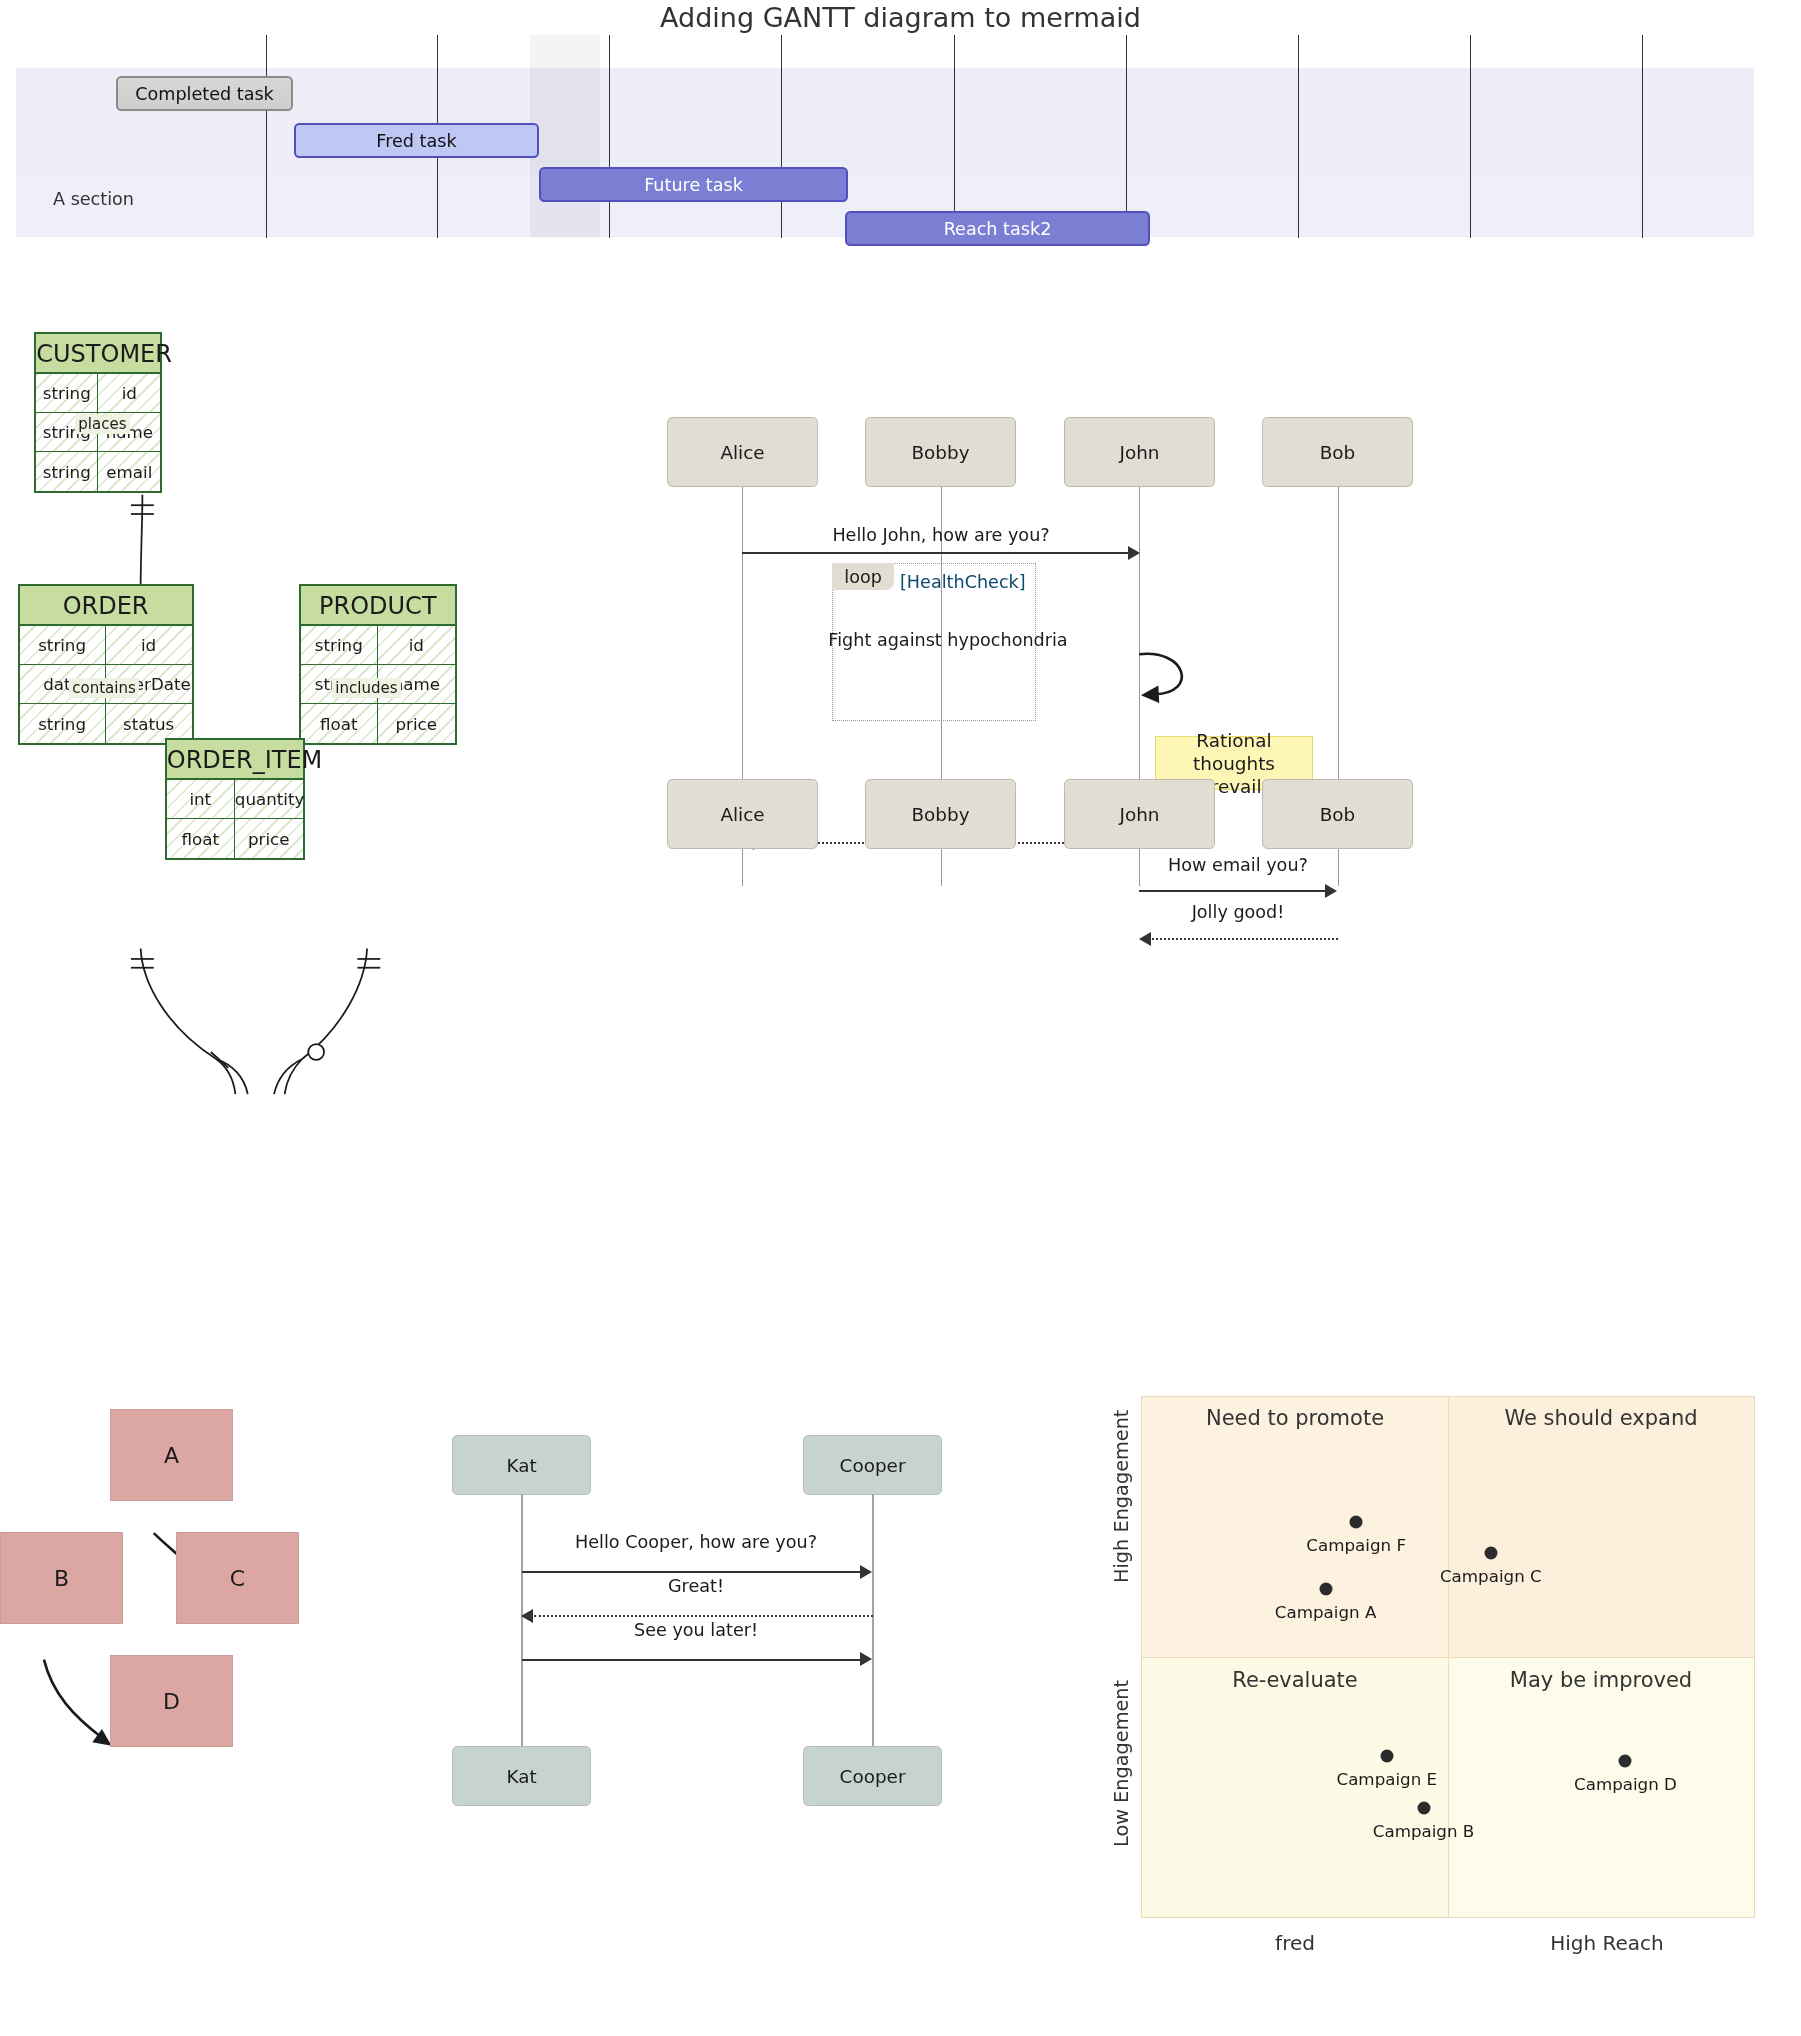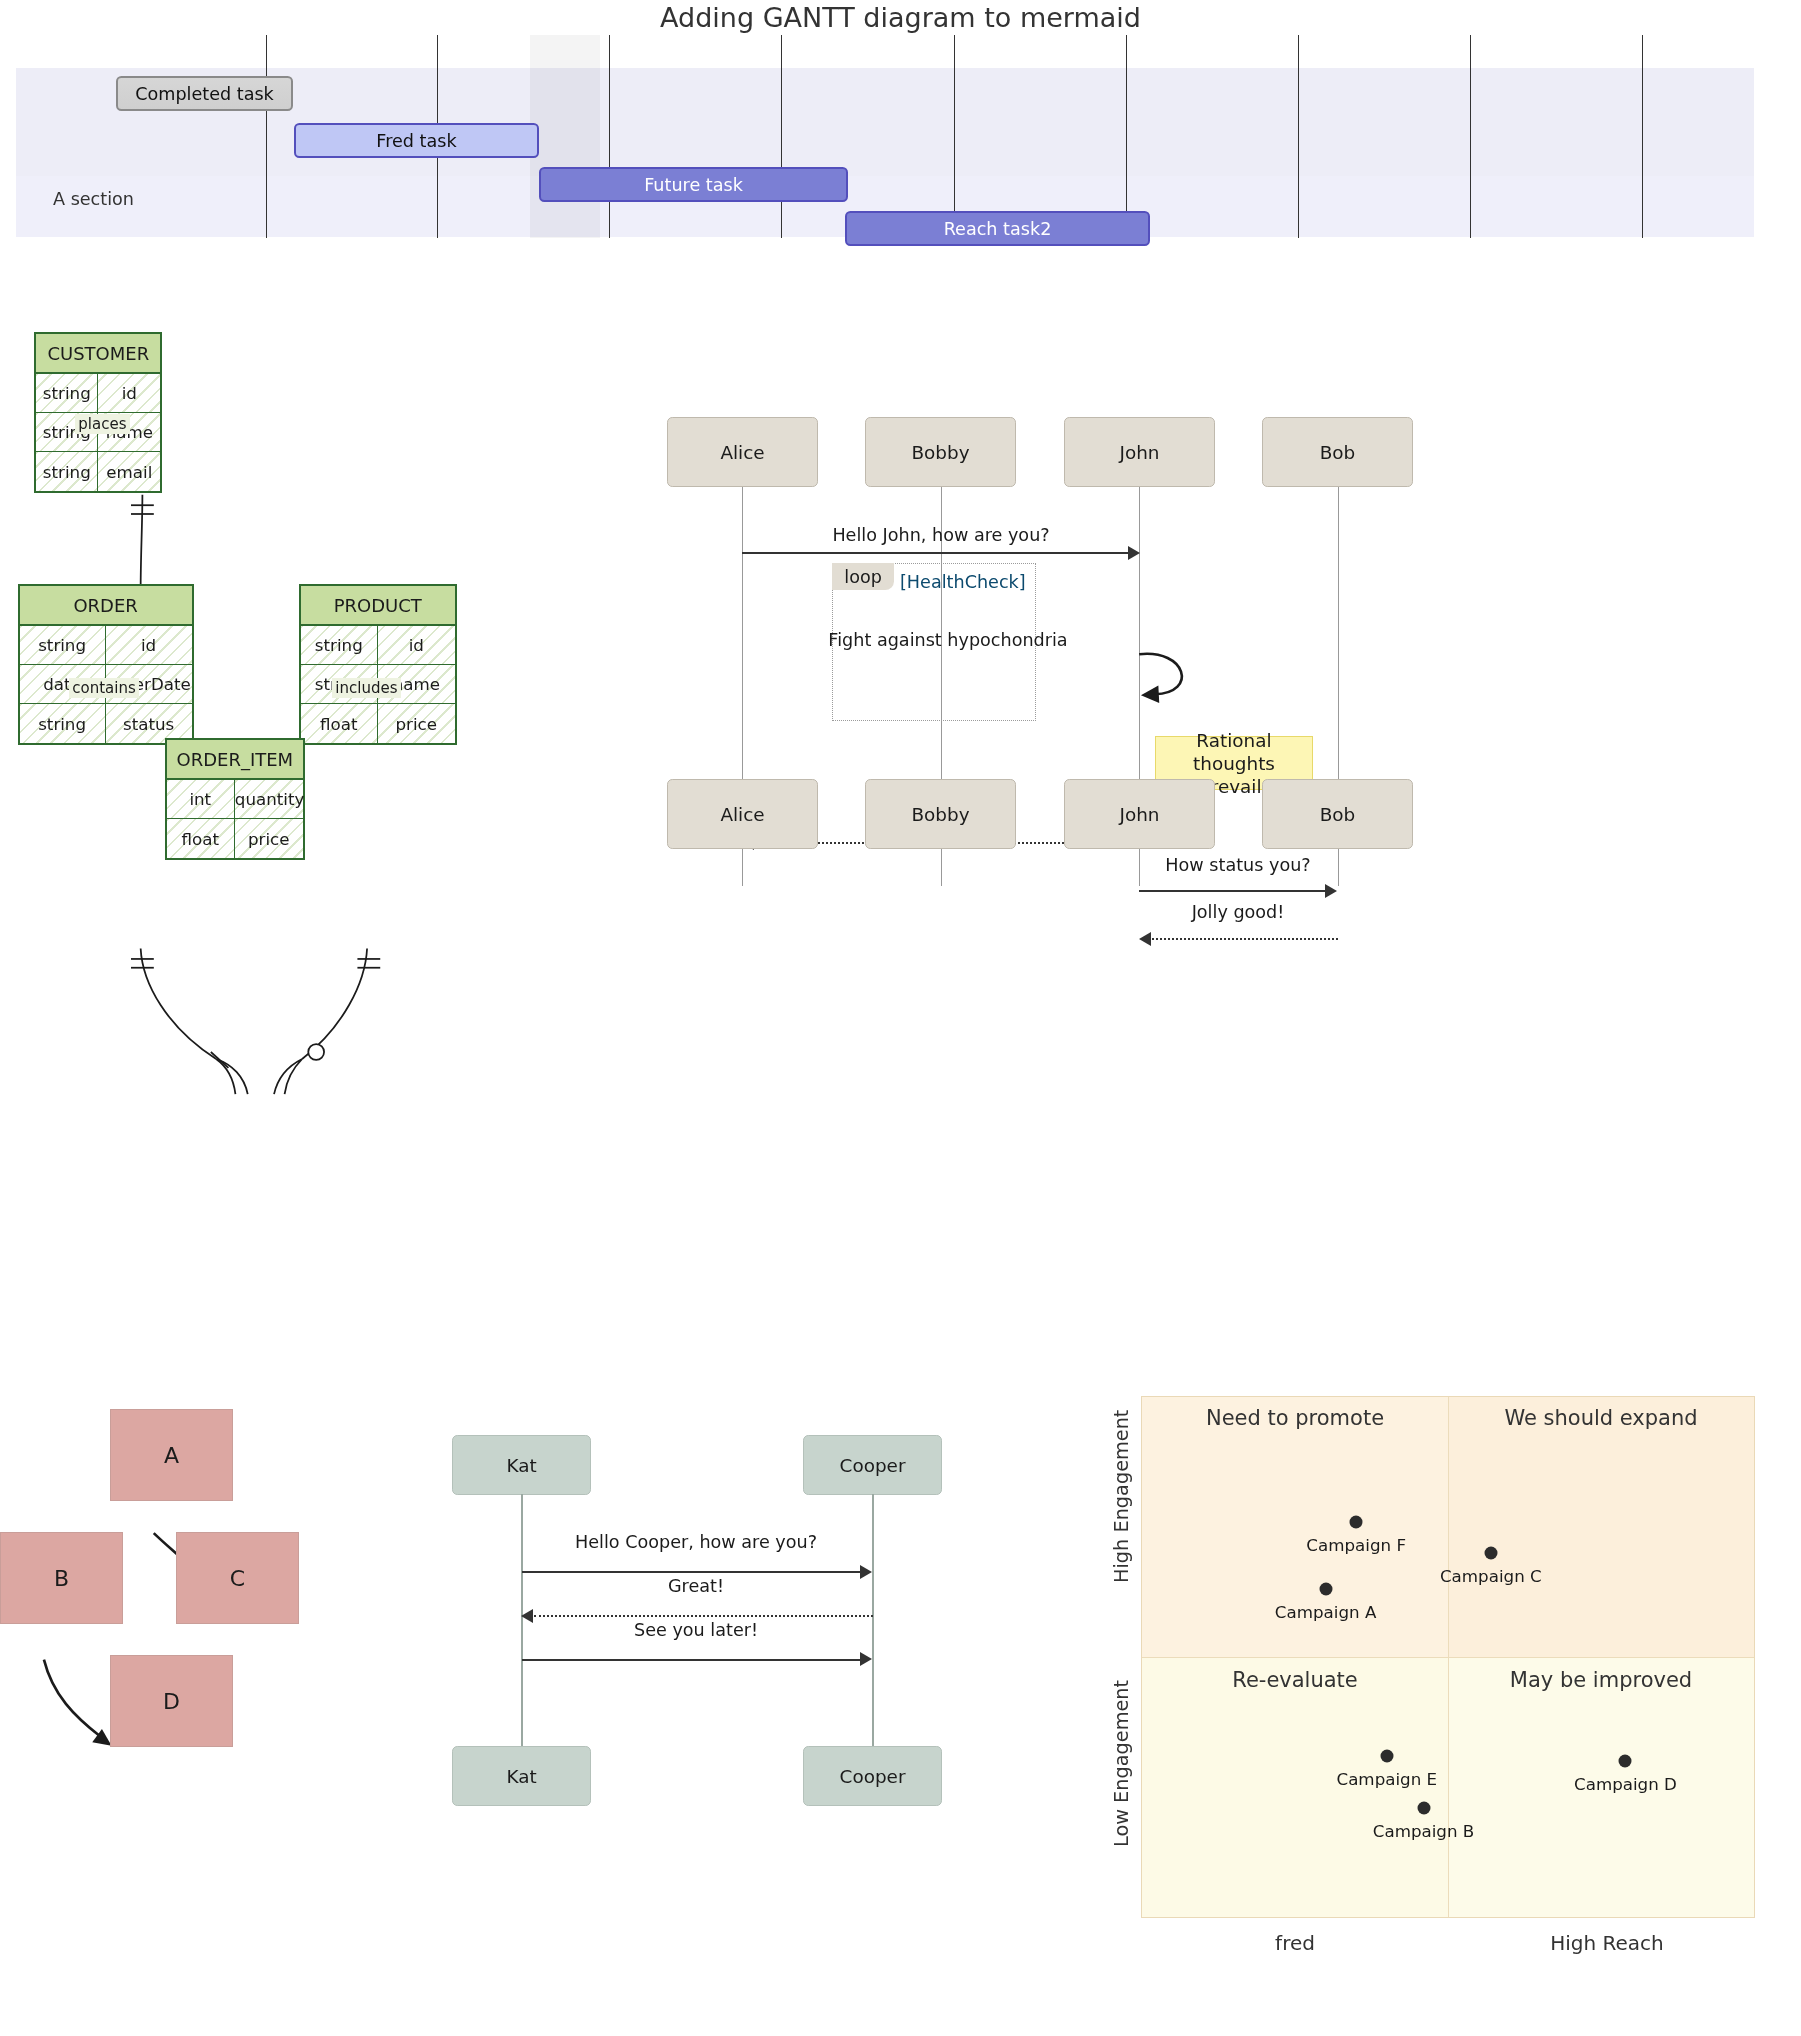--- a/index.html
+++ b/index.html
@@ -64,21 +64,21 @@
     background:#ffffff;
     font-size:0;
   }
   .er-hatch {
     background-image:repeating-linear-gradient(135deg,
       rgba(140,180,90,0.30) 0px, rgba(140,180,90,0.30) 1.8px,
       rgba(255,255,255,0) 1.8px, rgba(255,255,255,0) 9.7px);
   }
   .er-title {
     height:40px; line-height:40px; text-align:center;
-    font-size:18px; color:#1b1b1b; background:#c7dda0;
+    font-size:24px; color:#1b1b1b; background:#c7dda0;
     border-bottom:2.6px solid #2f6b2f; position:relative;
   }
   .er-row {
     display:flex; height:39px; border-bottom:1.8px solid #2f6b2f; position:relative;
   }
   .er-row:last-child { border-bottom:none; }
   .er-cell {
     flex:0 0 50%; display:flex; align-items:center; justify-content:center;
     font-size:16.7px; color:#1b1b1b; position:relative;
   }
@@ -324,21 +324,21 @@
     <path d="M8,6 C62,0 76,50 26,52" stroke="#1b1b1b" stroke-width="3" fill="none"></path>
     <polygon points="30,42 10,53 31,62" fill="#1b1b1b"></polygon>
   </svg>
 
   <div class="seq-note" style="left:488px; top:350px; width:158px; height:54px;">Rational thoughts prevail!</div>
 
   <div class="seq-msg-label" style="left:274px; top:420px;">Great!</div>
   <div class="seq-arrow-dotted" style="left:88px; top:456px; width:384px;"></div>
   <div class="arrowhead-l" style="left:75px; top:450px;"></div>
 
-  <div class="seq-msg-label" style="left:571px; top:469px;">How status you?</div>
+  <div class="seq-msg-label" style="left:571px; top:469px;">How email you?</div>
   <div class="seq-arrow-solid" style="left:472px; top:504px; width:186px;"></div>
   <div class="arrowhead-r" style="left:658px; top:498px;"></div>
 
   <div class="seq-msg-label" style="left:571px; top:516px;">Jolly good!</div>
   <div class="seq-arrow-dotted" style="left:485px; top:552px; width:186px;"></div>
   <div class="arrowhead-l" style="left:472px; top:546px;"></div>
 
   <div class="actor-box" style="left:0px;   top:393px;">Alice</div>
   <div class="actor-box" style="left:198px; top:393px;">Bobby</div>
   <div class="actor-box" style="left:397px; top:393px;">John</div>

